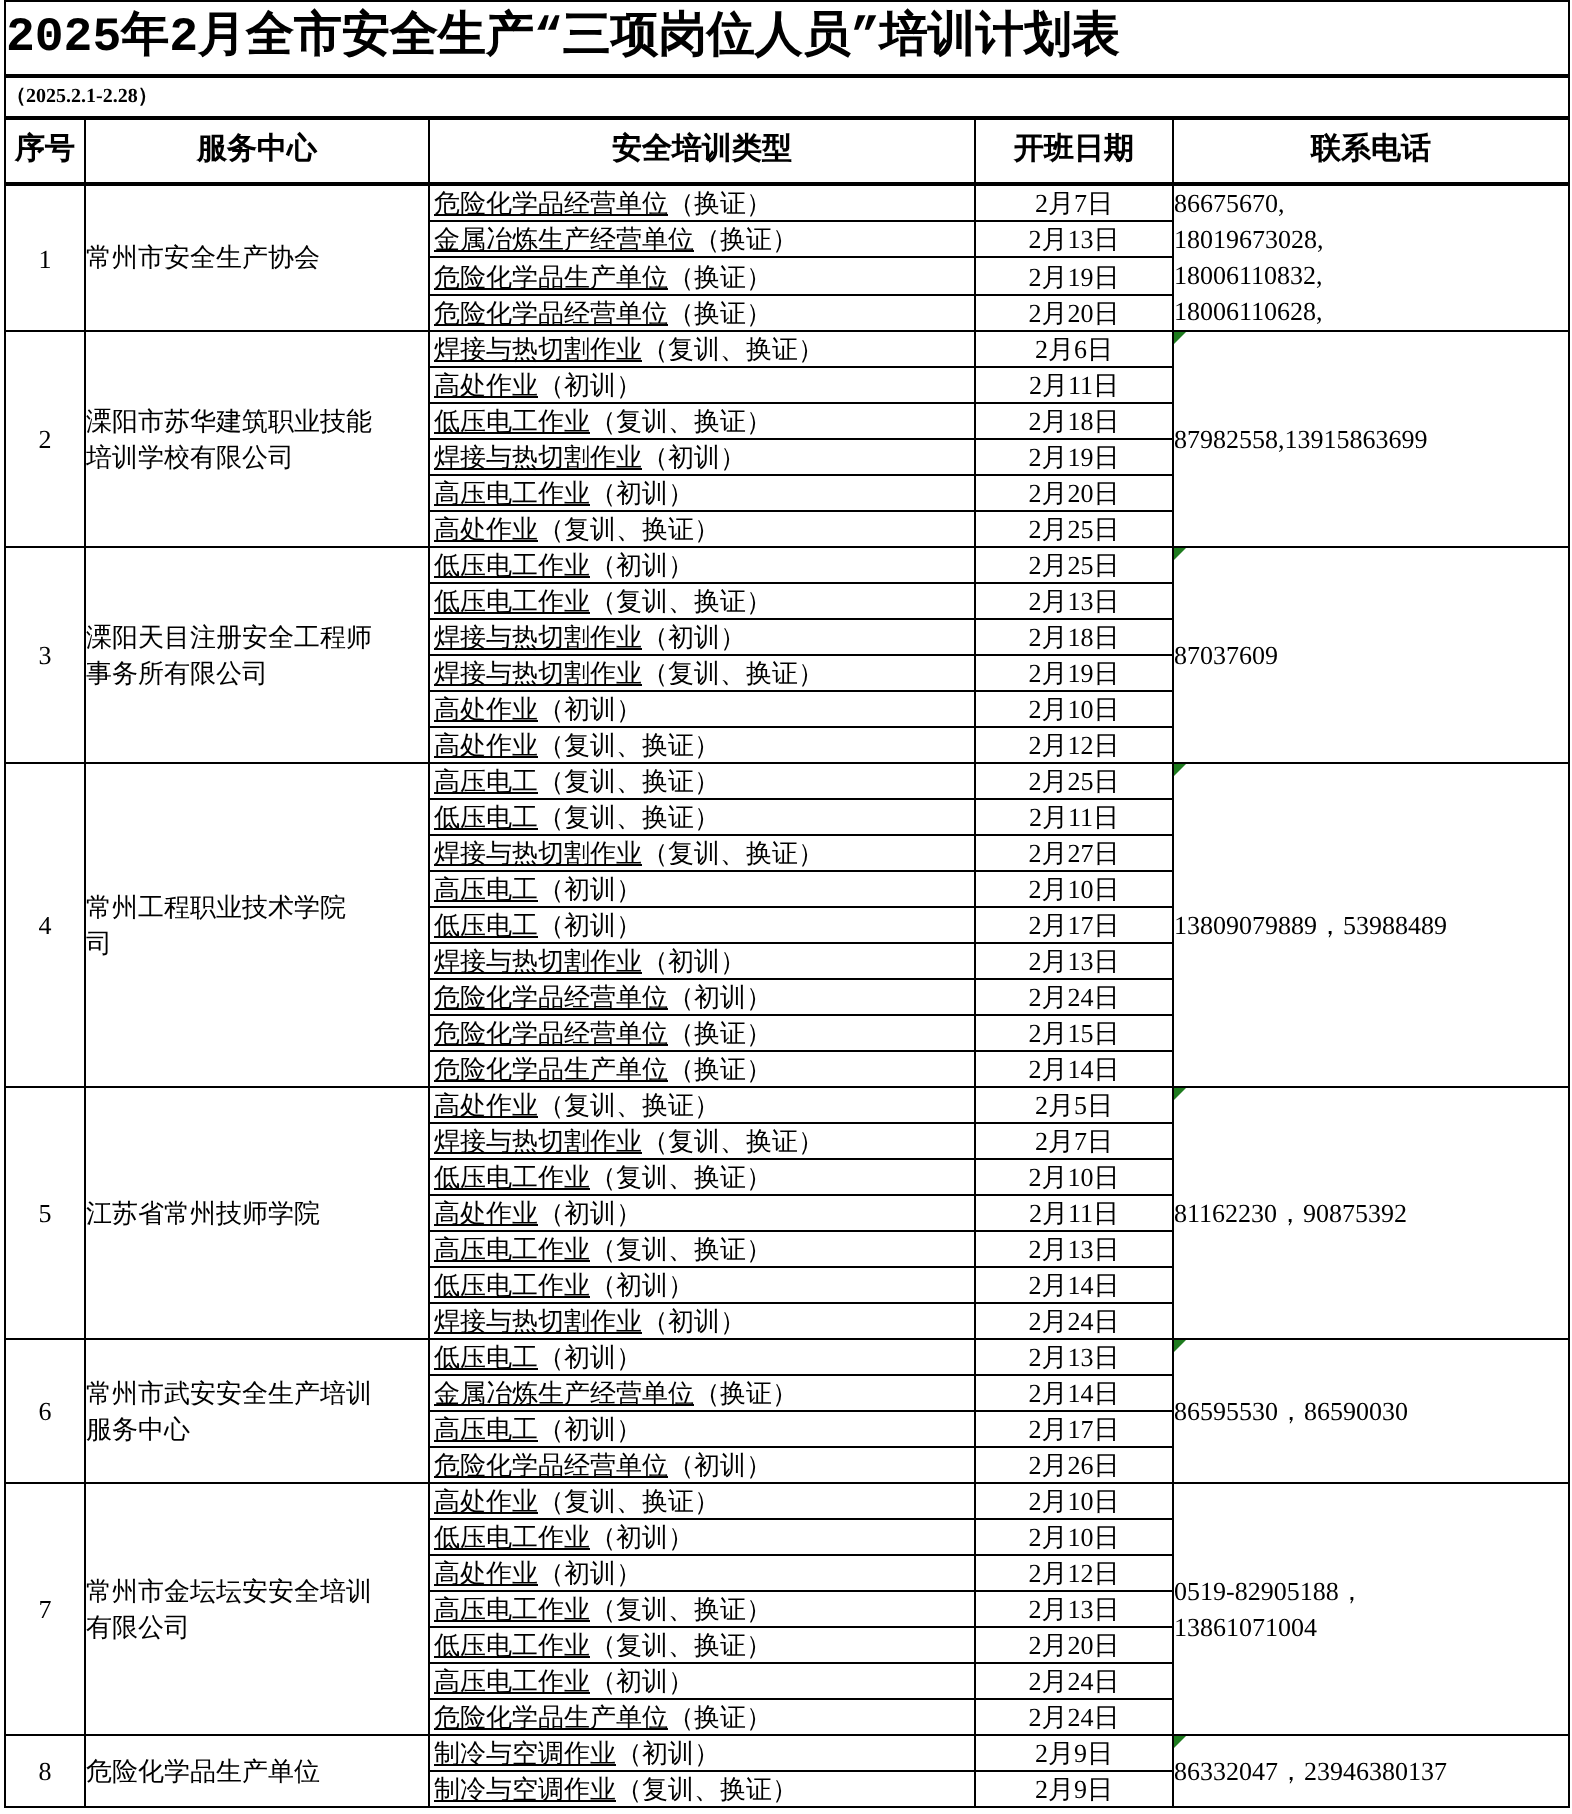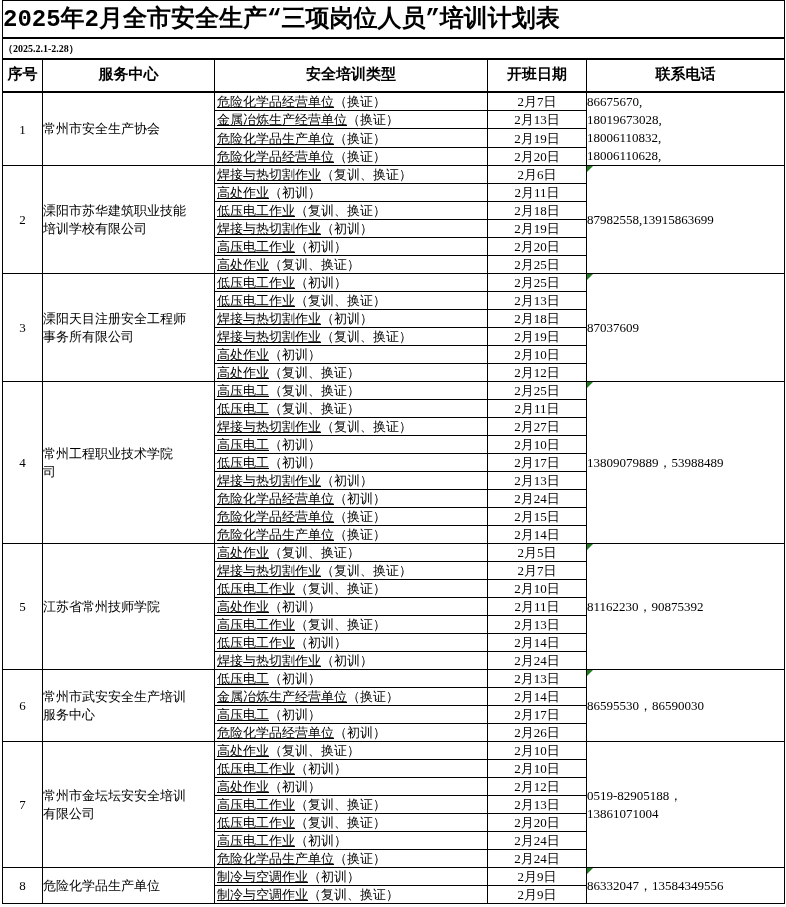--- a/index.html
+++ b/index.html
@@ -276,20 +276,20 @@
       </tr>
       <tr class="course-row">
         <td class="cell-course"><span class="course-link">危险化学品生产单位</span><span>（换证）</span></td>
         <td class="cell-date">2月24日</td>
       </tr>
       <tr class="course-row">
         <td class="cell-no" rowspan="2">8</td>
         <td class="cell-inst" rowspan="2">危险化学品生产单位</td>
         <td class="cell-course"><span class="course-link">制冷与空调作业</span><span>（初训）</span></td>
         <td class="cell-date">2月9日</td>
-        <td class="cell-phone" rowspan="2"><span class="marker" style="border-top-color: rgb(30, 123, 30);"></span><span>86332047，13584349556</span></td>
+        <td class="cell-phone" rowspan="2"><span class="marker" style="border-top-color: rgb(30, 123, 30);"></span><span>86332047，23946380137</span></td>
       </tr>
       <tr class="course-row">
         <td class="cell-course"><span class="course-link">制冷与空调作业</span><span>（复训、换证）</span></td>
         <td class="cell-date">2月9日</td>
       </tr>
     </tbody>
 </table>
 
 </body></html>

